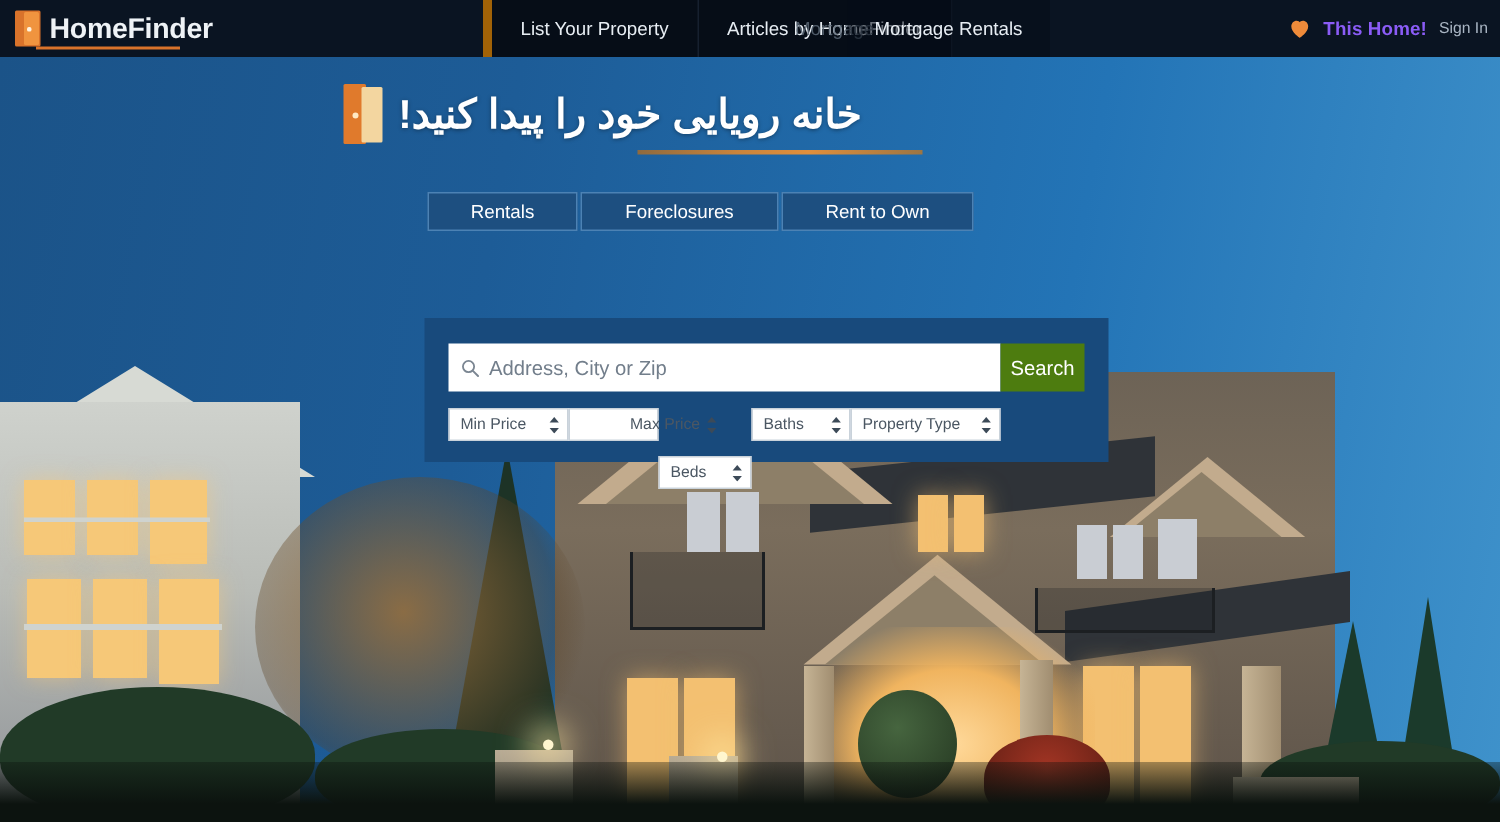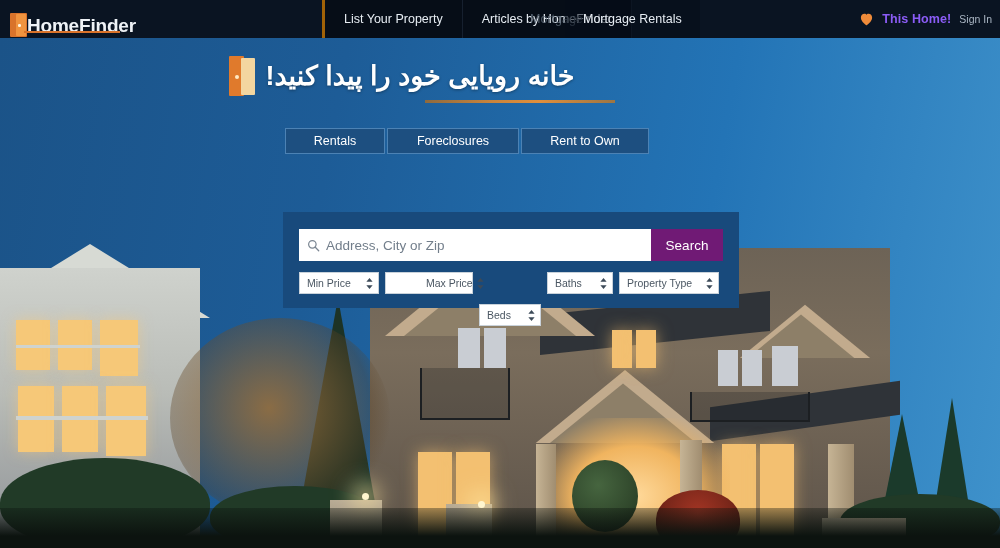--- a/index.html
+++ b/index.html
@@ -14,22 +14,22 @@
   
   .header {
     position: absolute; top: 0; left: 0;
     width: 1000px; height: 38px;
     background: #0a1422;
     z-index: 40;
   }
   .header-inner { position: relative; width: 100%; height: 100%; }
 
   .logo {
-    position: absolute; left: 10px; top: 8px;
-    display: flex; align-items: center; gap: 0;
+    position: absolute; left: 10px; top: 2px;
+    display: flex; align-items: center; gap: 6px;
     height: 34px;
   }
   .logo-door {
     position: relative; width: 17px; height: 24px;
   }
   .logo-door .frame {
     position: absolute; left: 0; top: 0;
     width: 17px; height: 24px;
     background: #d9732b; border-radius: 1px;
   }
@@ -57,21 +57,21 @@
   .nav-item {
     position: relative;
     height: 38px; padding: 0 19px;
     display: flex; align-items: center;
     background: #060d17;
     color: #e7edf3; font-size: 12.5px;
     border-right: 1px solid #16202f;
     white-space: nowrap;
     cursor: pointer;
   }
-  .nav-item.first { border-left: 3px solid #a16207; }
+  .nav-item.first { border-left: 6px solid #a16207; }
   .nav-overlap {
     position: absolute;
     left: 530px; top: 0; height: 38px;
     display: flex; align-items: center;
     color: #5b6876; font-size: 12.5px;
     white-space: nowrap;
     opacity: .85;
   }
   .nav-item-float {
     position: absolute; left: 565px; top: 0;
@@ -259,38 +259,38 @@
     padding: 0 8px; gap: 6px;
   }
   .search-icon { width: 13px; height: 13px; flex: 0 0 auto; display: block; }
   .search-input {
     border: none; outline: none; width: 100%;
     font-family: "Liberation Sans", sans-serif;
     font-size: 13.5px; color: #46505c; background: transparent;
   }
   .search-input::placeholder { color: #727e8b; }
   .search-btn {
-    width: 72px; background: #701a75; color: #fff;
+    width: 56px; background: #4d7c0f; color: #fff;
     font-size: 13.5px; border: none; cursor: pointer;
     font-family: "Liberation Sans", sans-serif;
   }
 
   .filters {
     position: absolute; left: 16px; top: 60px;
-    width: 424px; display: flex; gap: 6px;
+    width: 424px; display: flex; 
   }
   .filter {
     height: 22px; background: #fff; border: 1px solid #c9d2da;
     display: flex; align-items: center; justify-content: space-between;
     padding: 0 5px 0 7px; cursor: pointer;
   }
   .filter span {
     font-size: 10.5px; color: #4b5763; white-space: nowrap;
   }
-  .f1 { width: 80px; } .f2 { width: 88px; padding-left: 40px; } .f3 { width: 62px; margin-top: 32px; }
+  .f1 { width: 80px; } .f2 { width: 60px; padding-left: 40px; } .f3 { width: 62px; margin-top: 32px; }
   .f4 { width: 66px; } .f5 { width: 100px; }
   .updown { display: block; width: 7px; height: 11px; margin-left: 4px; flex: 0 0 auto; }
 </style>
 </head>
 <body>
 
 <div id="page">
 
   <div class="header">
     <div class="header-inner">

